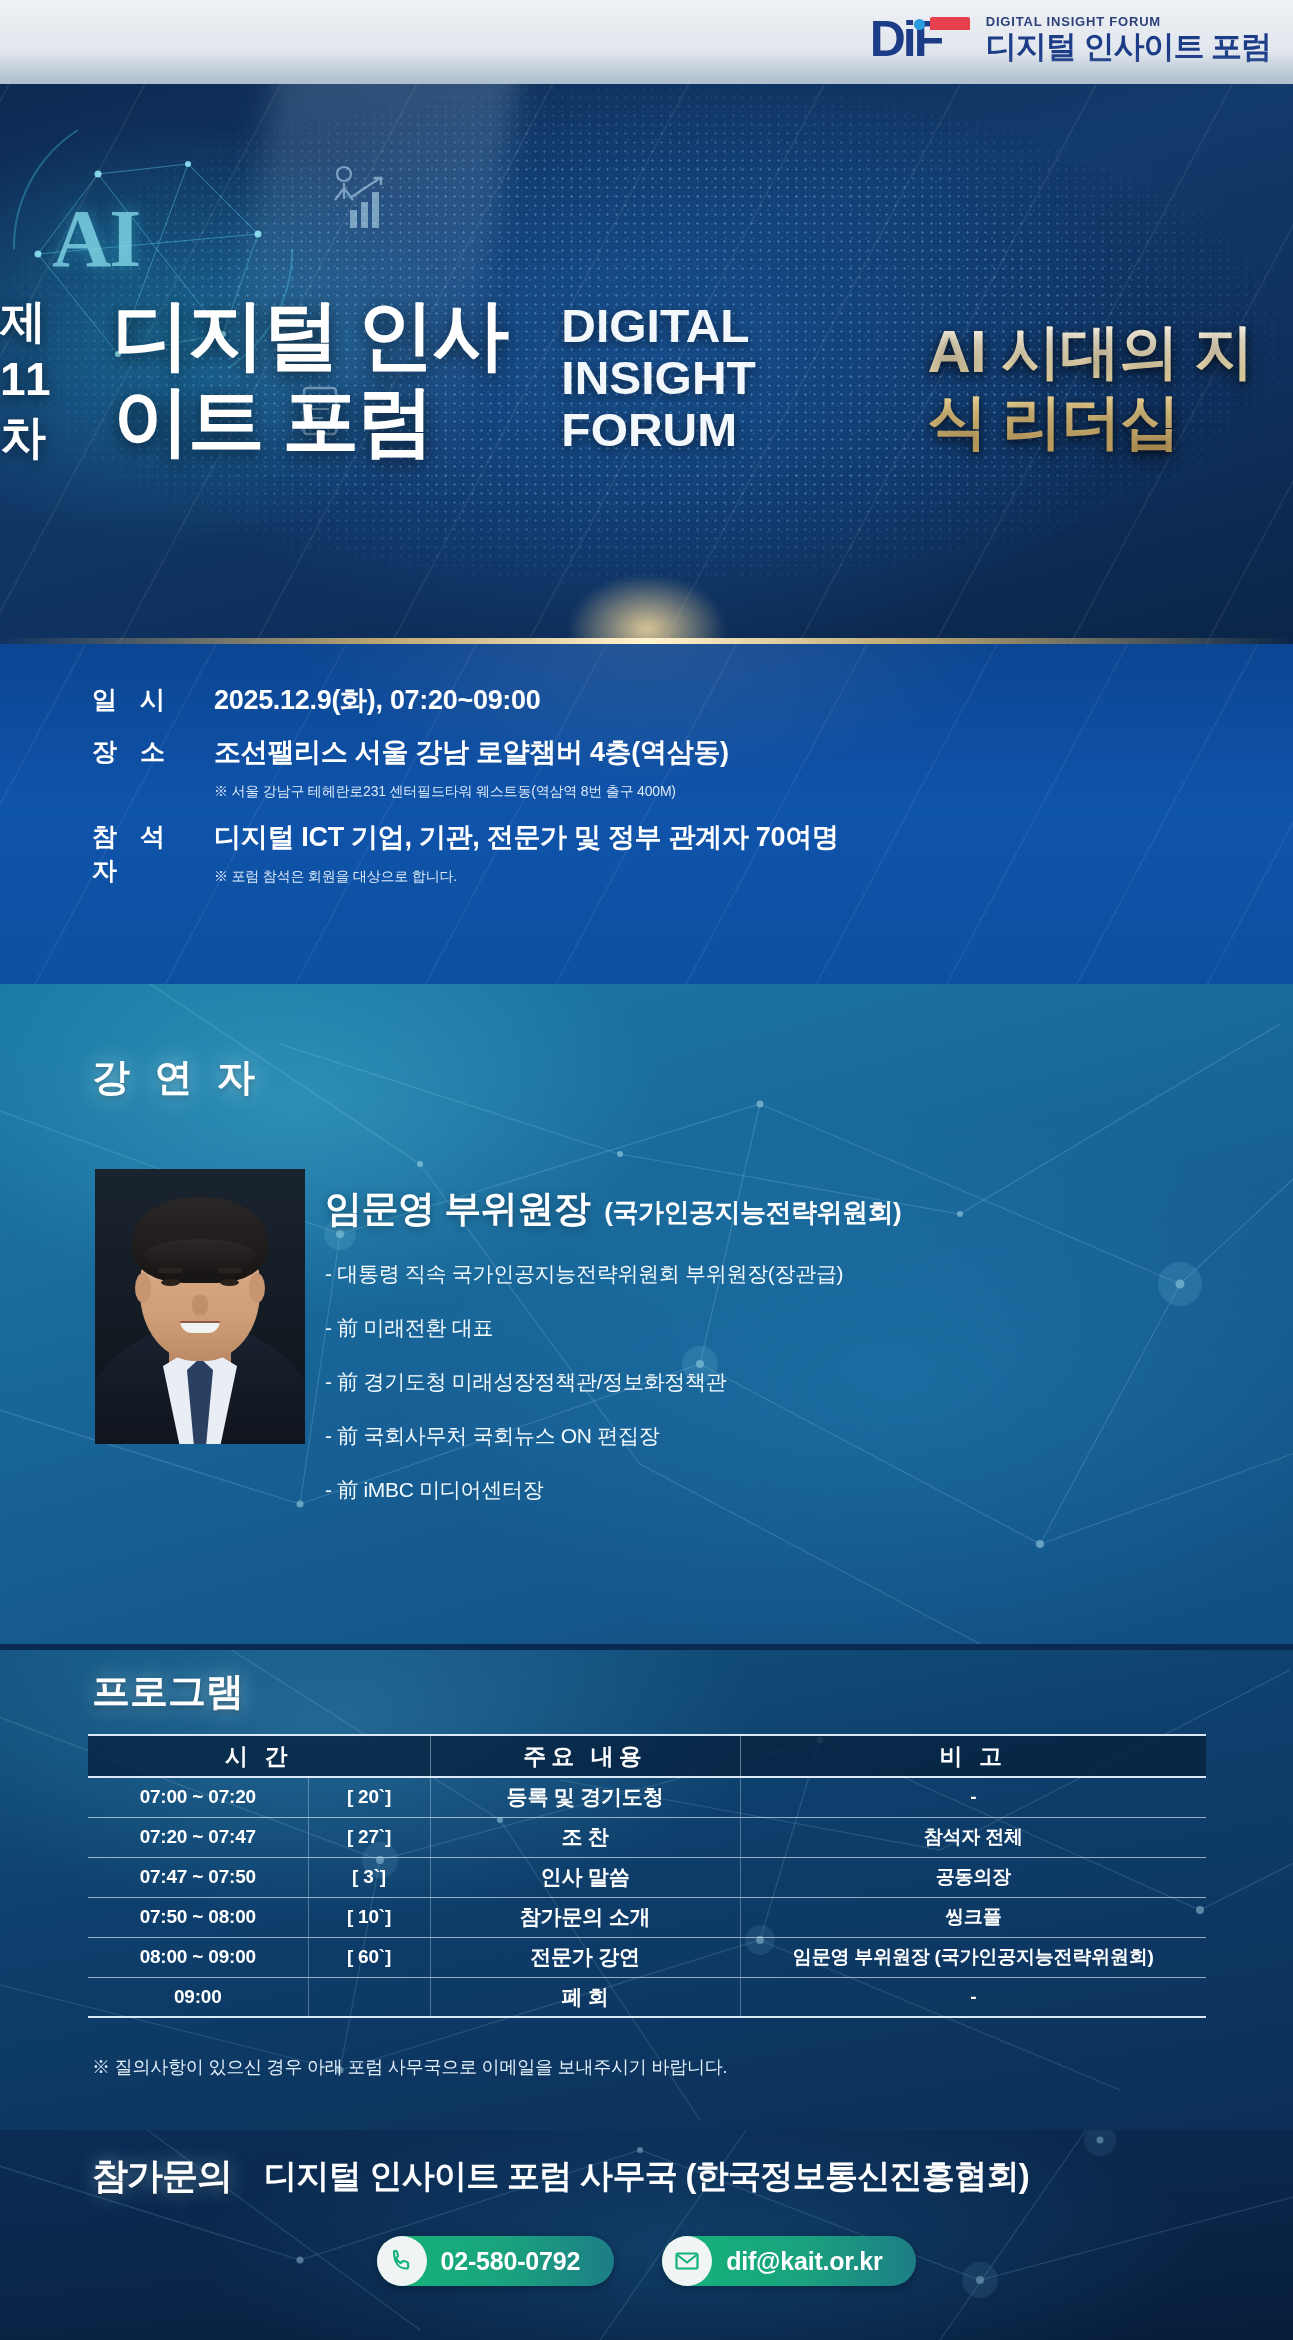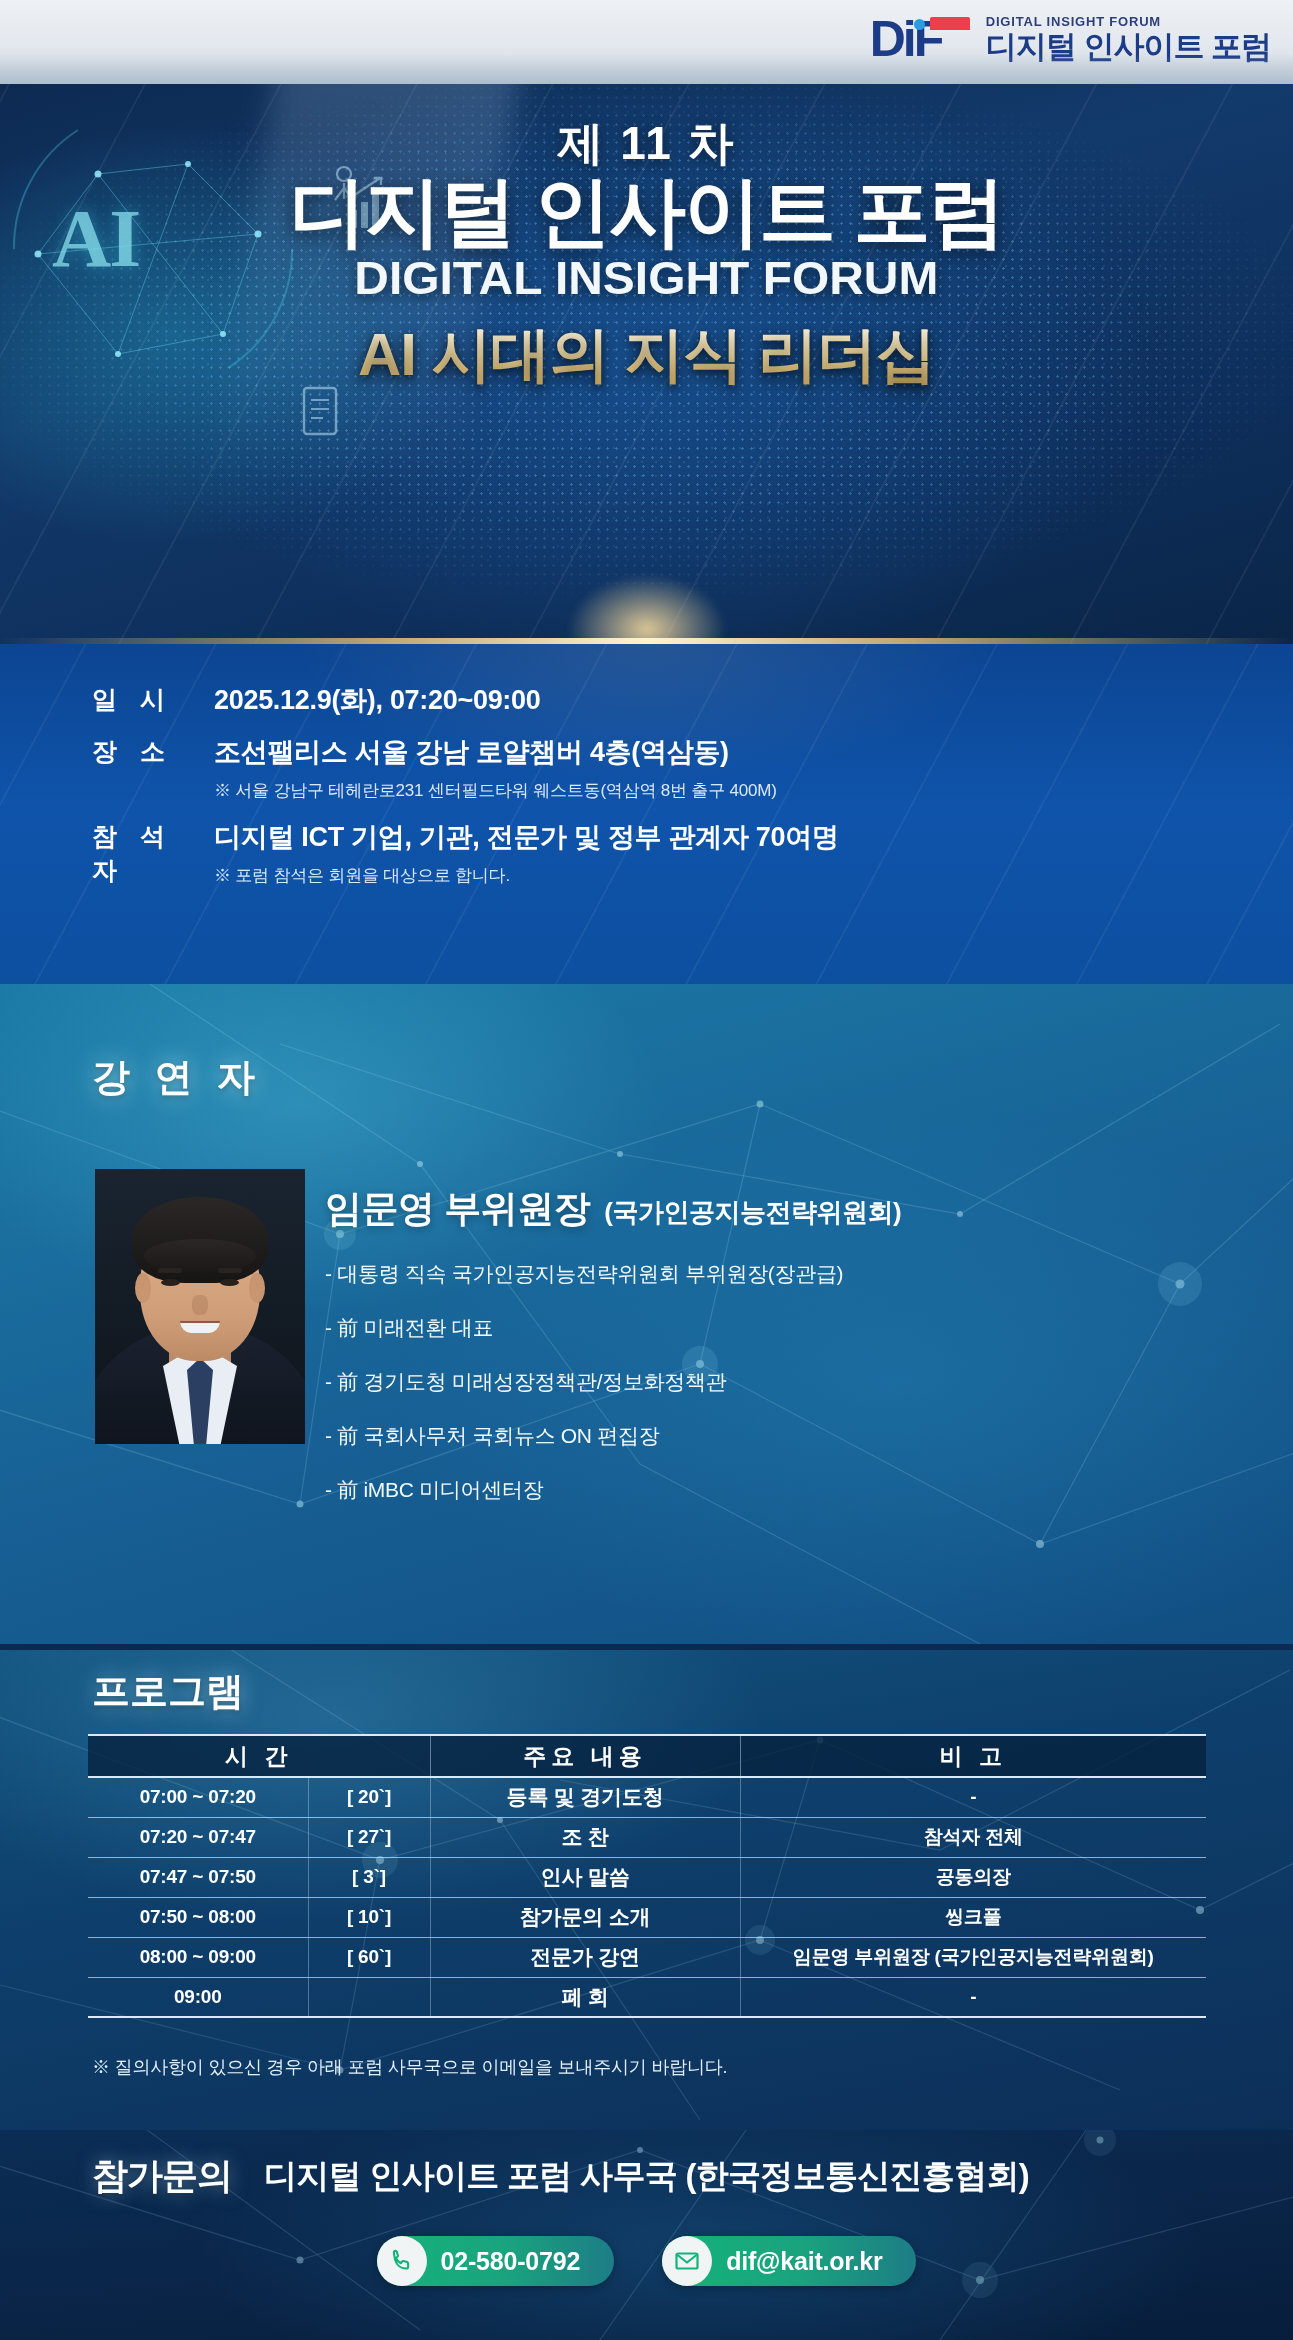--- a/index.html
+++ b/index.html
@@ -98,21 +98,21 @@
   }
   .ai-emblem .net { position: absolute; inset: 0; }
   .icon-doodle {
     position: absolute; opacity: .55; color: #bfe3f5;
   }
   .icon-chart { left: 330px; top: 80px; }
   .icon-doc   { left: 300px; top: 300px; }
 
   .hero-inner {
     position: absolute; left: 0; top: 0; width: 100%; height: 100%;
-    display: flex; flex-direction: column; align-items: center;
+    display: flex; align-items: center;
     padding-top: 30px;
   }
   .h-round {
     font-size: 46px; font-weight: 900; color: #fff; letter-spacing: 2px;
     text-shadow: 0 3px 14px rgba(0,0,0,.55); line-height: 58px;
   }
   .h-title-kr {
     font-size: 77px; font-weight: 900; color: #fff; letter-spacing: -2px;
     line-height: 86px; text-shadow: 0 4px 18px rgba(0,0,0,.6);
     margin-top: -4px;
@@ -167,21 +167,21 @@
     width: 122px; flex: 0 0 122px;
     font-size: 25px; font-weight: 900; color: #fff;
     letter-spacing: 8px; line-height: 34px;
   }
   .ivalcol { flex: 1; }
   .ival {
     font-size: 27px; font-weight: 900; color: #fff; line-height: 36px;
     letter-spacing: -.3px;
   }
   .inote {
-    margin-top: 9px; font-size: 17px; color: #dbe9fa; font-weight: 400;
+    margin-top: 9px; font-size: 14px; color: #dbe9fa; font-weight: 400;
     letter-spacing: -.2px; line-height: 24px;
   }
 
   
   .speaker {
     position: absolute; left: 0; top: 984px; width: 1293px; height: 660px;
     background:
       radial-gradient(ellipse 520px 300px at 300px 120px, rgba(90,210,235,.30), rgba(0,0,0,0) 70%),
       radial-gradient(ellipse 700px 380px at 900px 400px, rgba(40,150,200,.28), rgba(0,0,0,0) 72%),
       linear-gradient(165deg, #1b7ba6 0%, #1a6f9f 25%, #175f94 55%, #114e82 100%);

